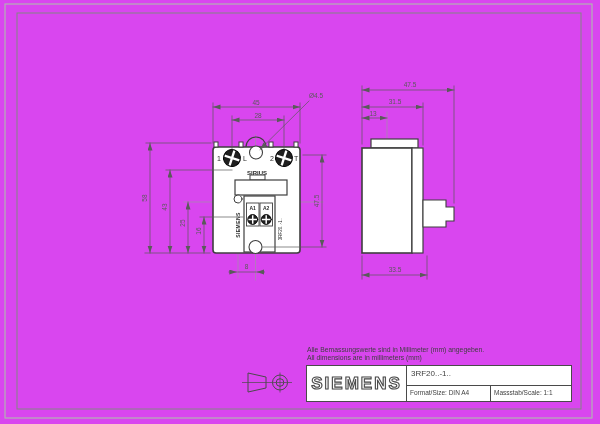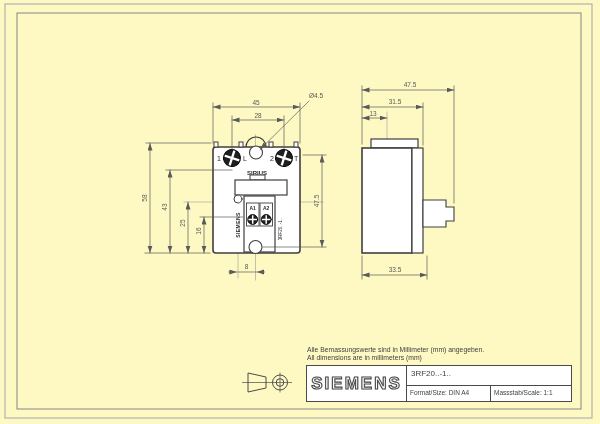--- a/index.html
+++ b/index.html
@@ -1,16 +1,16 @@
 <!DOCTYPE html>
 <html><head>
 <meta charset="utf-8">
 <style>
   html,body{margin:0;padding:0;background:#fff;}
-  #page{position:relative;width:600px;height:424px;background:#fef9c3;overflow:hidden;
+  #page{position:relative;width:600px;height:424px;background:#d946ef;overflow:hidden;
         font-family:"Liberation Sans",sans-serif;}
   svg{position:absolute;left:0;top:0;}
   svg text{font-family:"Liberation Sans",sans-serif;fill:#5a5a5a;}
   .dimtxt{font-size:6.5px;}
   .devtxt{fill:#2b2b2b;}
   
   .notes{position:absolute;left:307px;top:346px;font-size:6.8px;line-height:1.18;
          color:#3f3f3f;white-space:nowrap;}
   
   .tblock{position:absolute;left:306px;top:365px;width:266px;height:37px;

